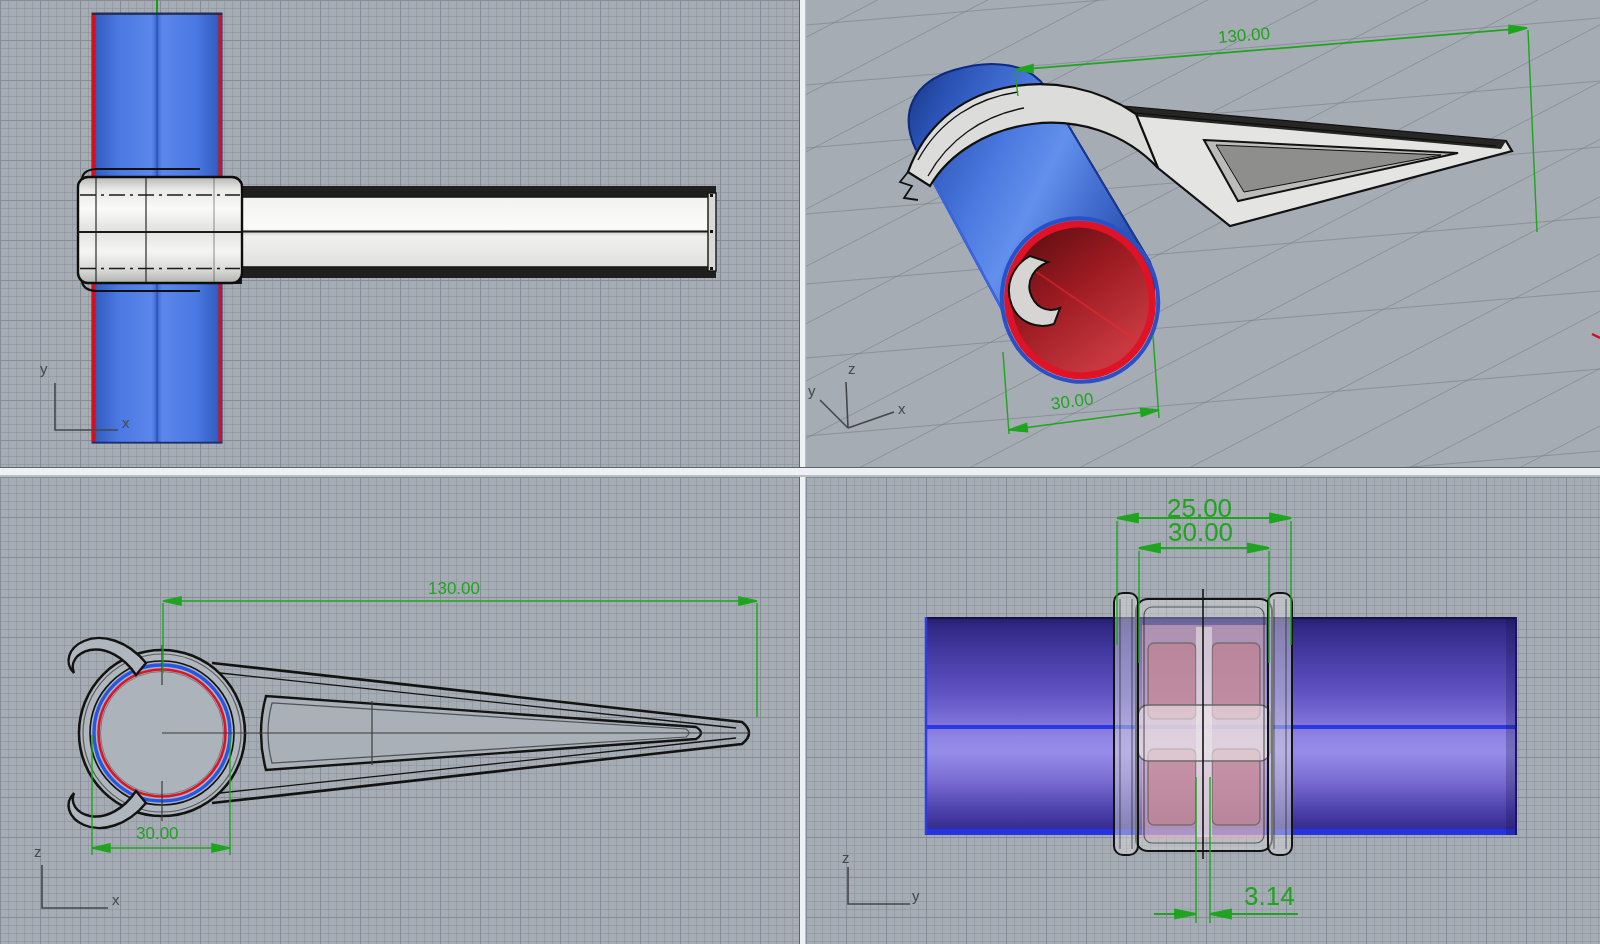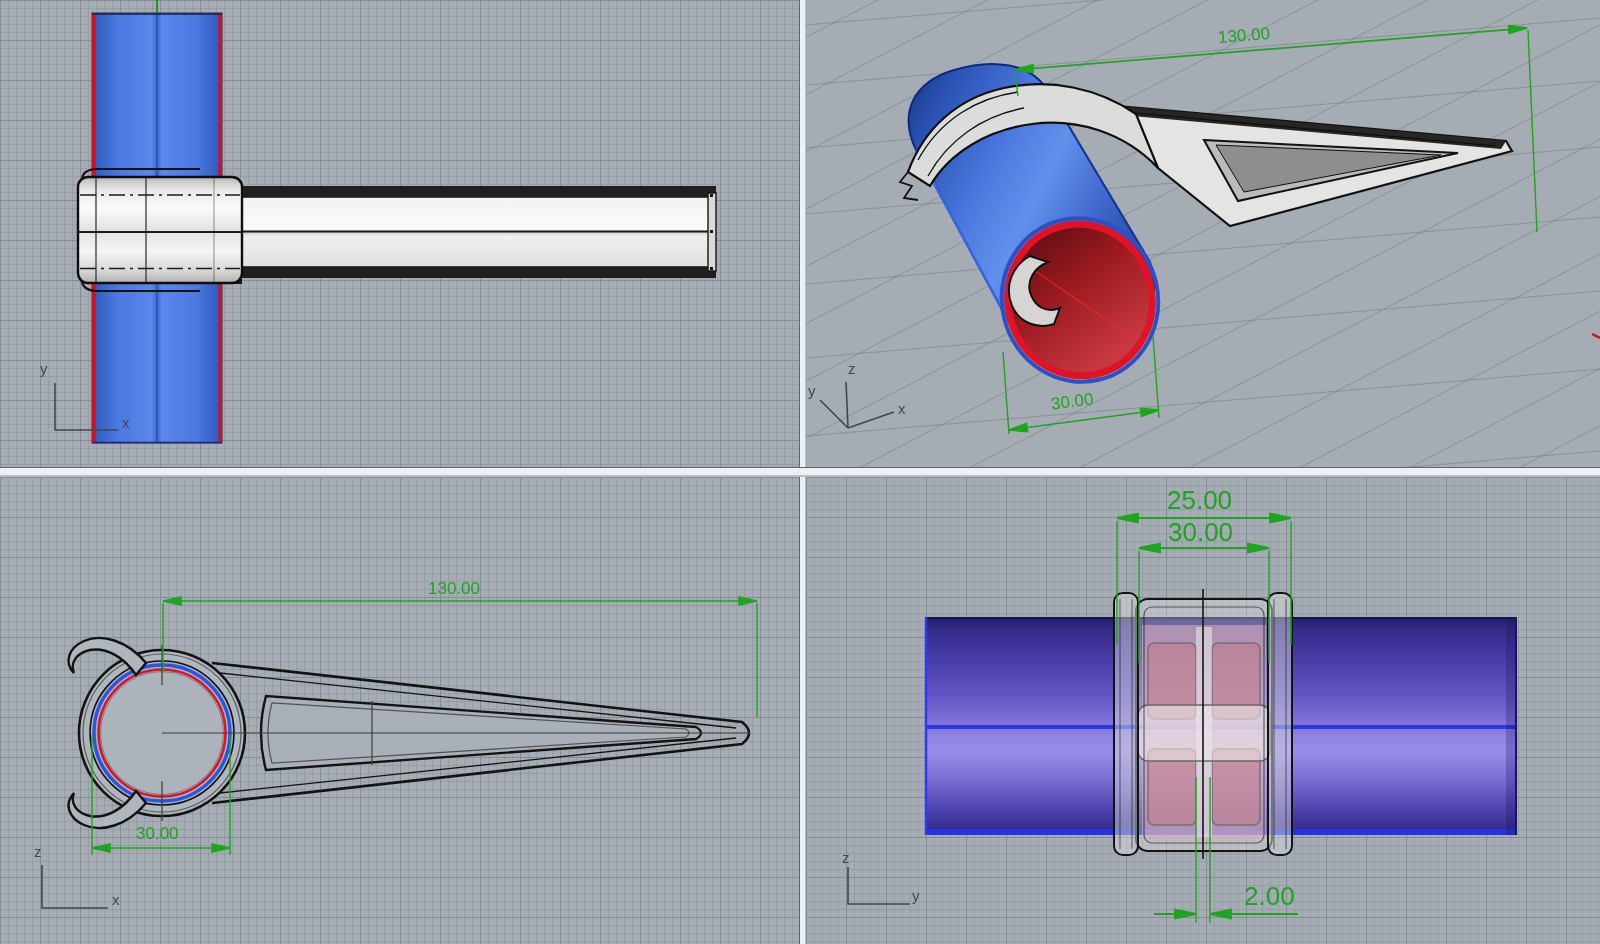--- a/index.html
+++ b/index.html
@@ -298,22 +298,22 @@
       <g stroke="#1fa41f" stroke-width="1.8" fill="#1fa41f">
         <line x1="390" y1="300" x2="390" y2="446" stroke-width="1.4"></line>
         <line x1="404" y1="300" x2="404" y2="446" stroke-width="1.4"></line>
         <line x1="348" y1="437" x2="390" y2="437"></line>
         <line x1="404" y1="437" x2="492" y2="437"></line>
         <polygon points="390,437 369,432.5 369,441.5"></polygon>
         <polygon points="404,437 425,432.5 425,441.5"></polygon>
       </g>
       <path d="M 42,390 L 42,427 L 104,427" fill="none" stroke="#43474c" stroke-width="1.6"></path>
     </svg>
-    <span class="dim-label big" style="left:361px;top:8px;">25.00</span>
+    <span class="dim-label big" style="left:361px;top:16px;">25.00</span>
     <span class="dim-label big" style="left:362px;top:40px;">30.00</span>
-    <span class="dim-label big" style="left:438px;top:404px;">2.00</span>
+    <span class="dim-label big" style="left:438px;top:404px;">3.14</span>
     <span class="axis-label" style="left:36px;top:372px;">z</span>
     <span class="axis-label" style="left:106px;top:410px;">y</span>
   </div>
 
   <div class="divider div-v"></div>
   <div class="divider div-h"></div>
 </div>
 
 </body></html>

